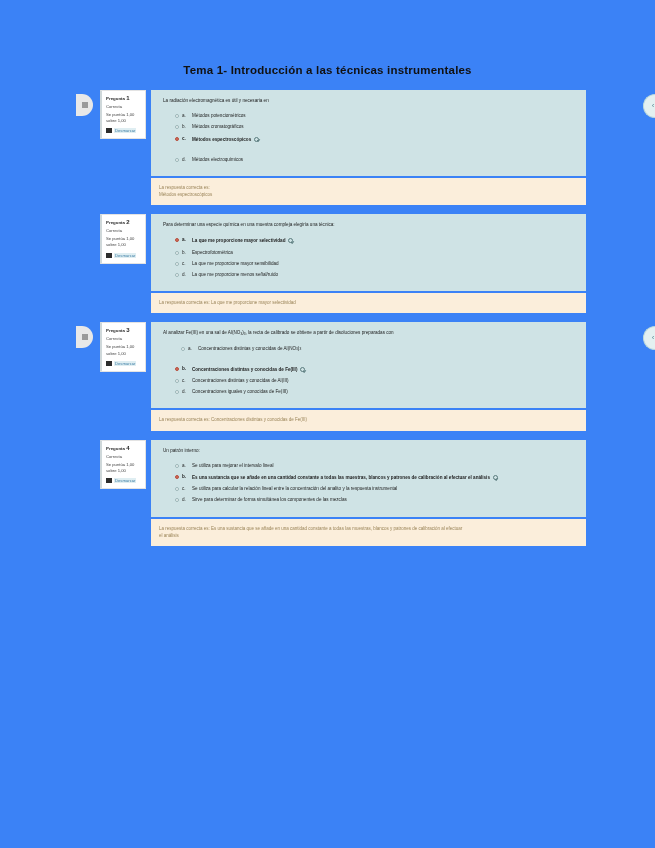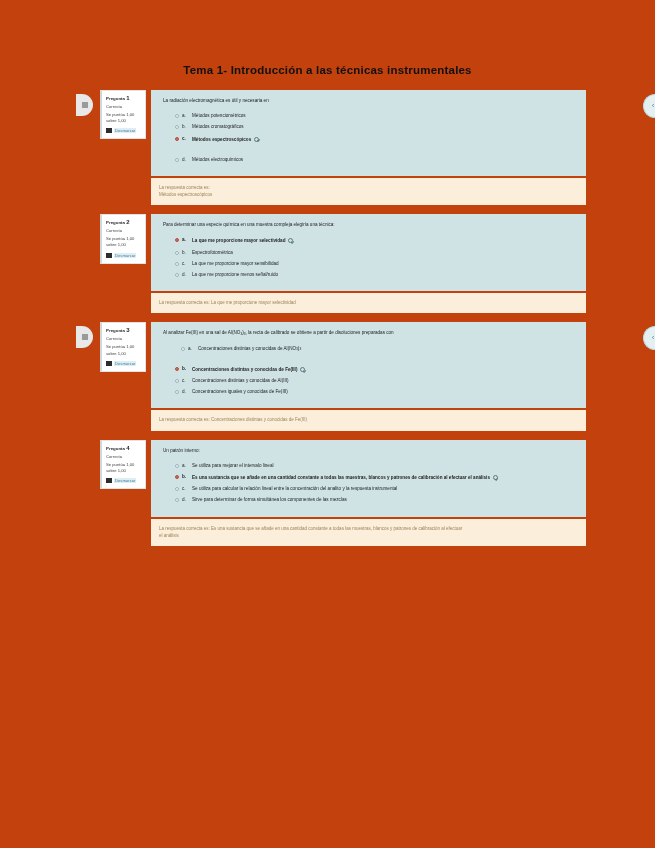--- a/index.html
+++ b/index.html
@@ -6,21 +6,21 @@
   html, body {
     margin: 0; padding: 0;
     width: 655px; height: 848px;
     background: #ffffff;
     font-family: "Liberation Sans", sans-serif;
     overflow: hidden;
   }
   .page {
     position: relative;
     width: 655px; height: 848px;
-    background: #c2410c;
+    background: #3b82f6;
   }
 
   
   .doc-title {
     position: absolute;
     left: 0; right: 0;
     top: 64px;
     text-align: center;
     font-size: 11.5px;
     font-weight: bold;

